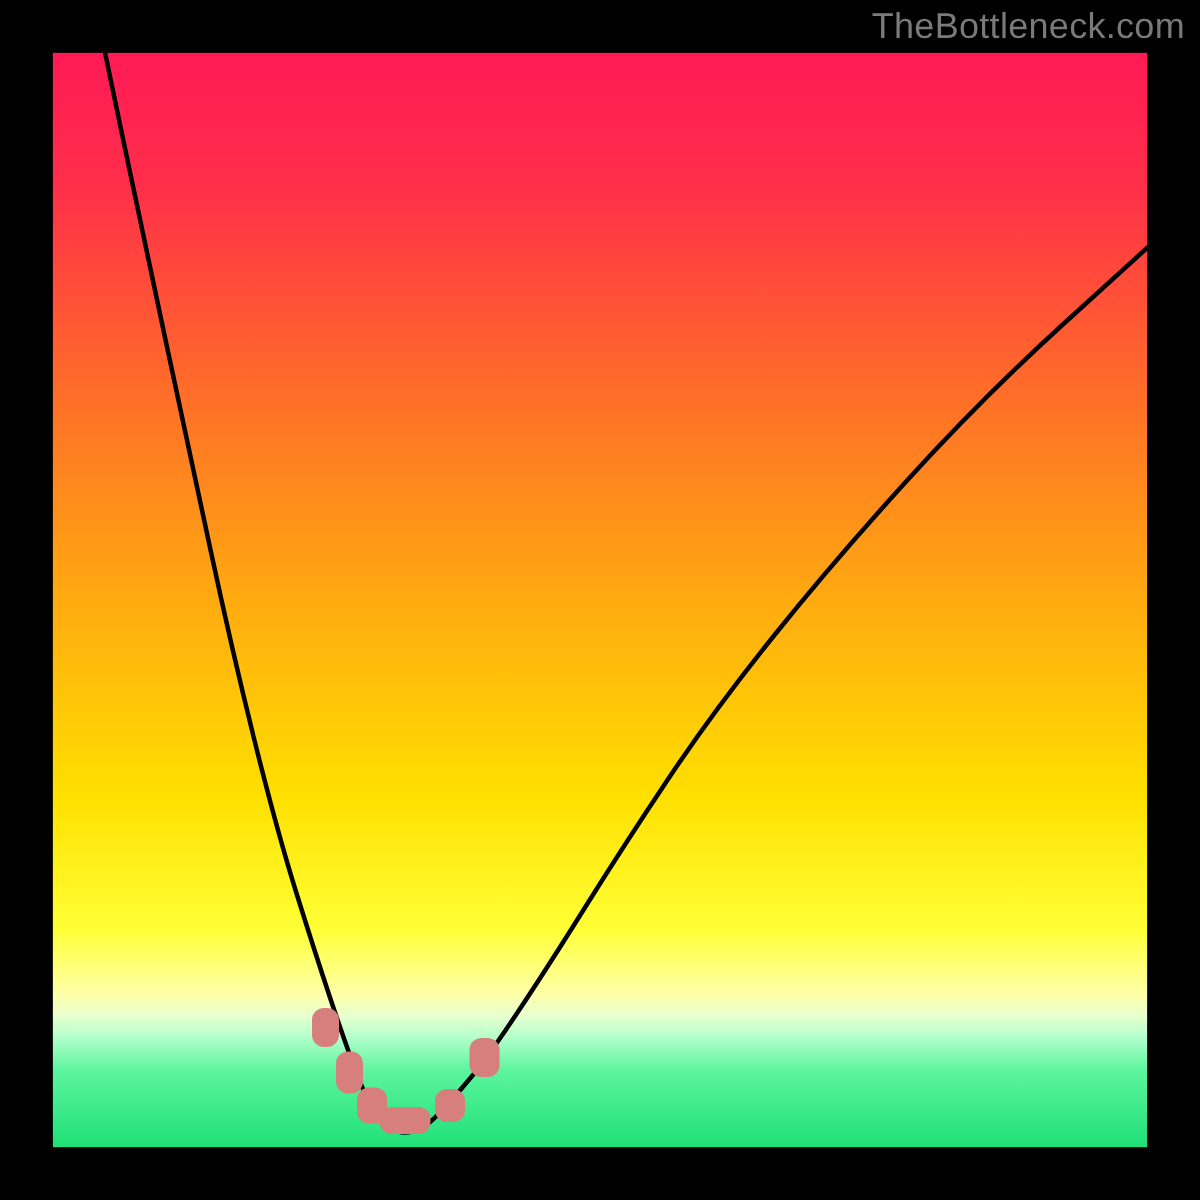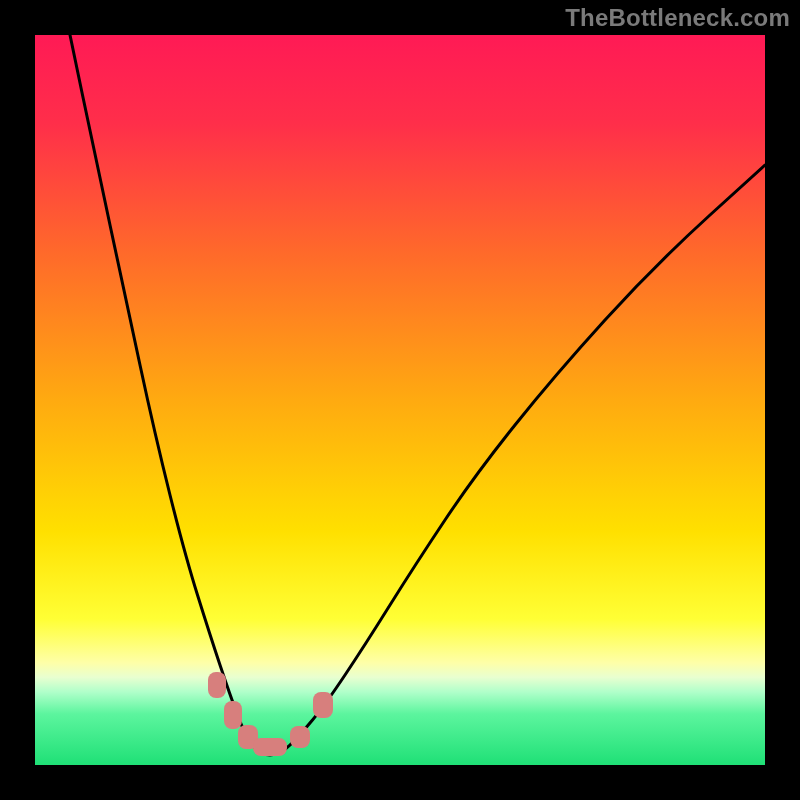--- a/index.html
+++ b/index.html
@@ -1,19 +1,19 @@
 <!DOCTYPE html>
 <html><head>
 <meta charset="utf-8">
 <style>
   html,body{margin:0;padding:0;width:800px;height:800px;background:#000;overflow:hidden;font-family:Arial,Helvetica,sans-serif}
   .frame{position:absolute;left:0;top:0;width:800px;height:800px;background:#000}
   .plot{position:absolute;left:35px;top:35px;width:730px;height:730px;overflow:hidden}
   .grad{position:absolute;left:0;top:0;width:730px;height:730px}
-  .watermark{position:absolute;top:4px;right:10px;color:#7a7a7a;font-size:24px;font-weight:700;letter-spacing:0.2px}
+  .watermark{position:absolute;top:4px;right:10px;color:#7a7a7a;font-size:24px;font-weight:400;letter-spacing:0.2px}
   svg.curve{position:absolute;left:0;top:0;width:730px;height:730px}
   .marker{position:absolute;border-radius:8px;background:#d77f7d}
 </style>
 </head>
 <body>
 
 <div class="frame">
   <div class="plot">
     <svg class="grad" id="grad-svg" viewBox="0 0 730 730" preserveAspectRatio="none">
       <defs>

